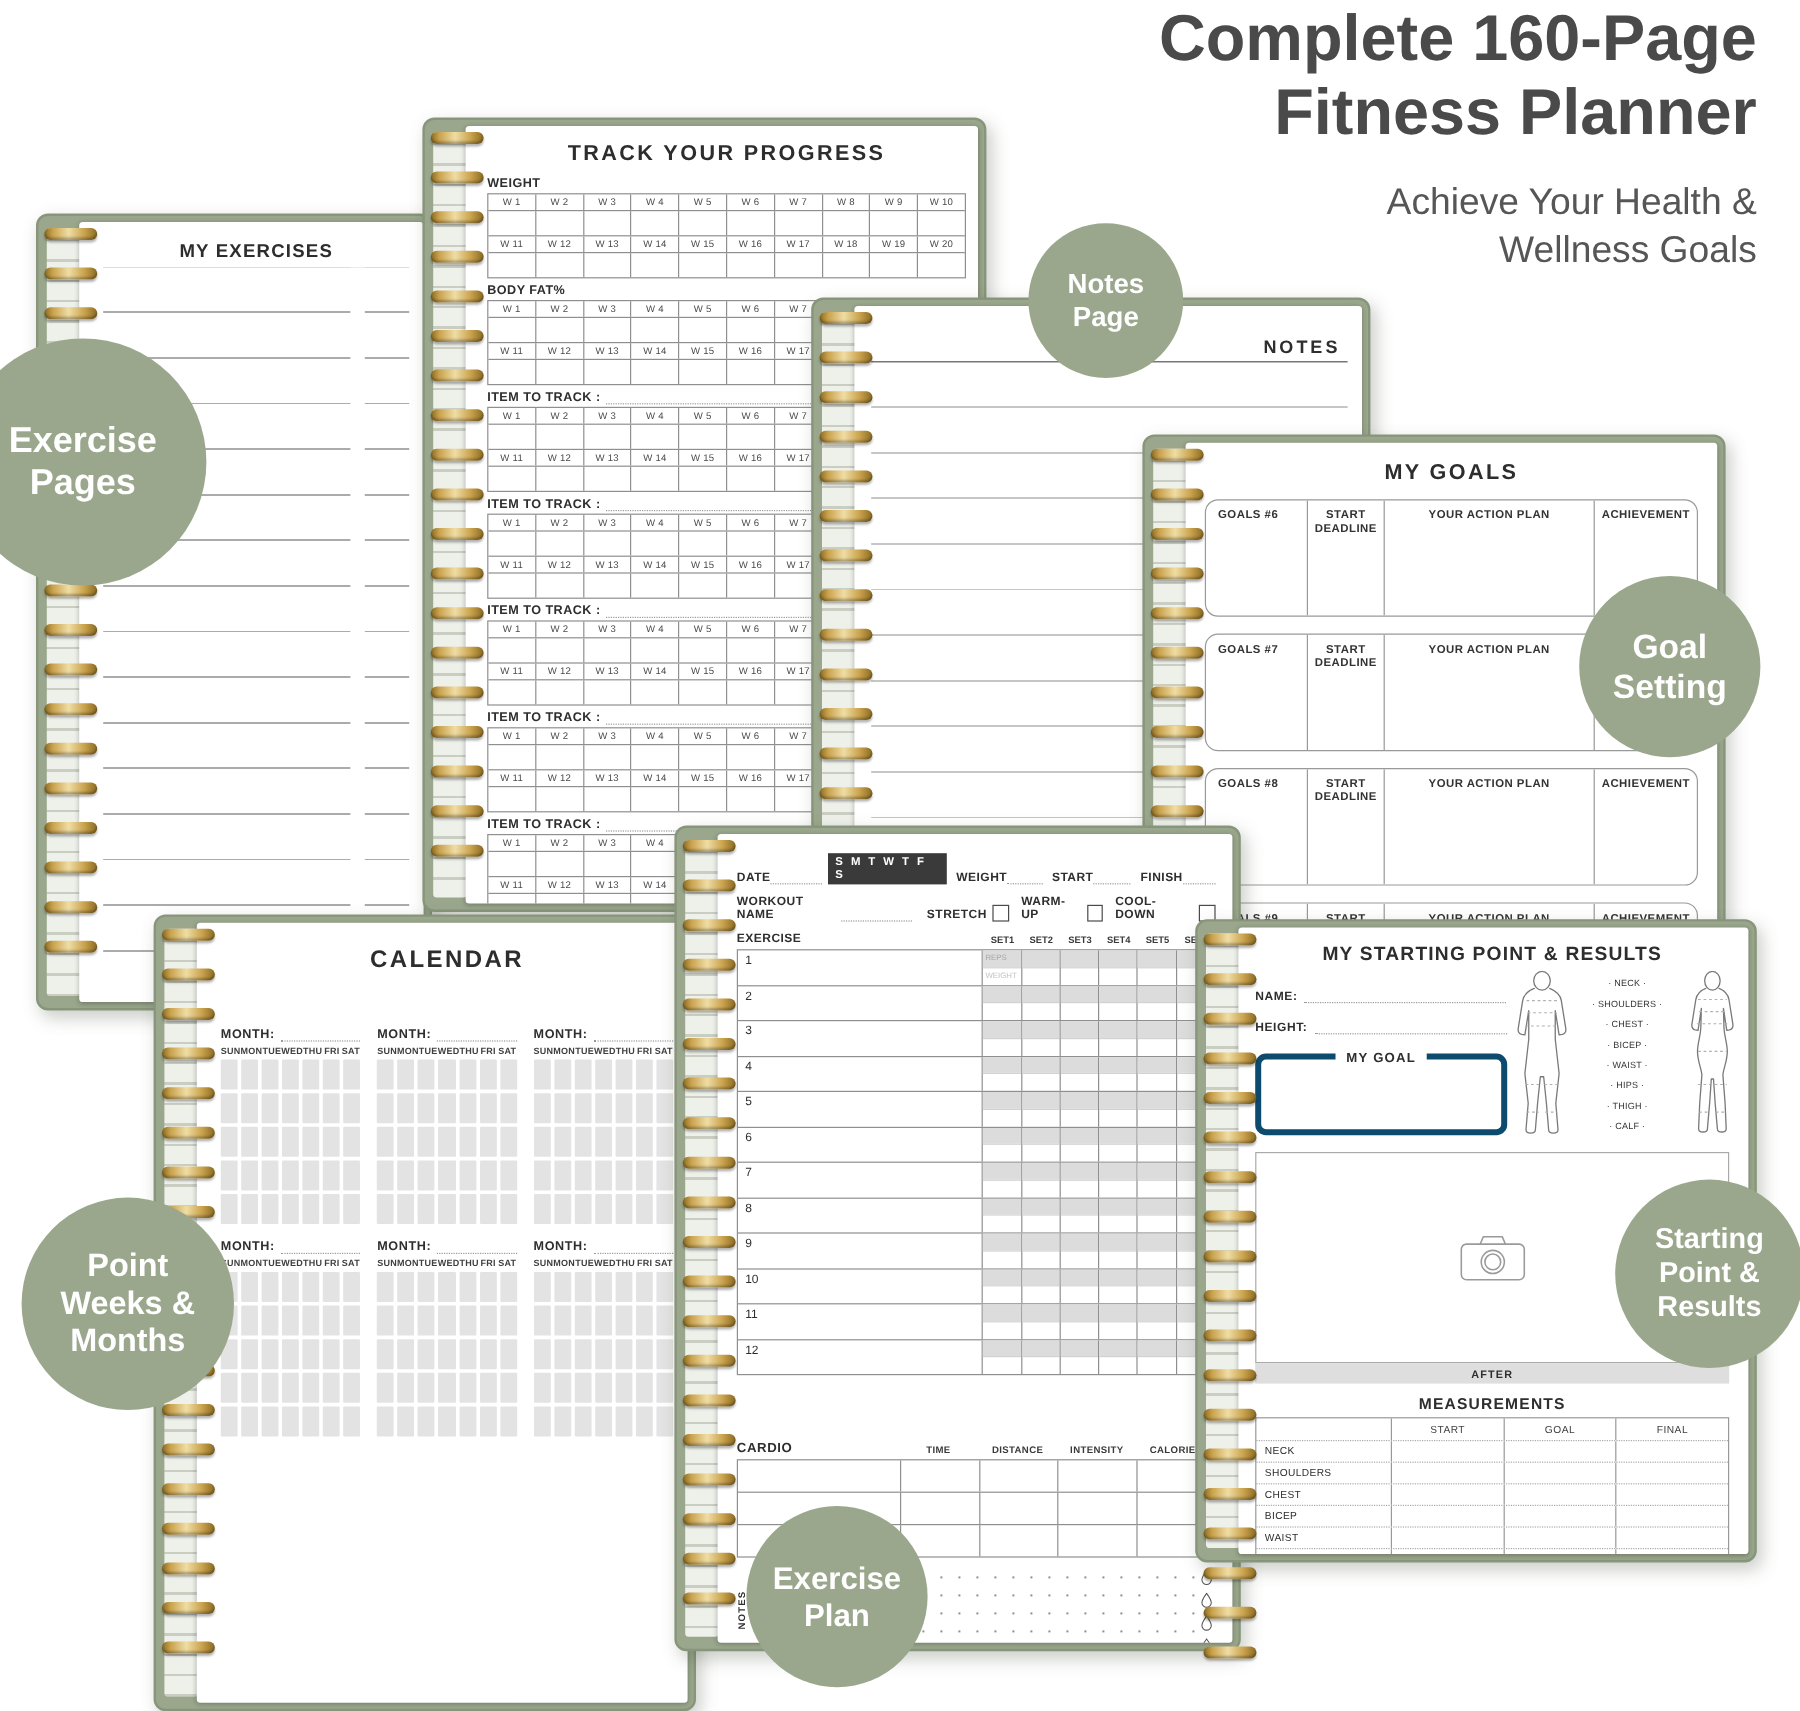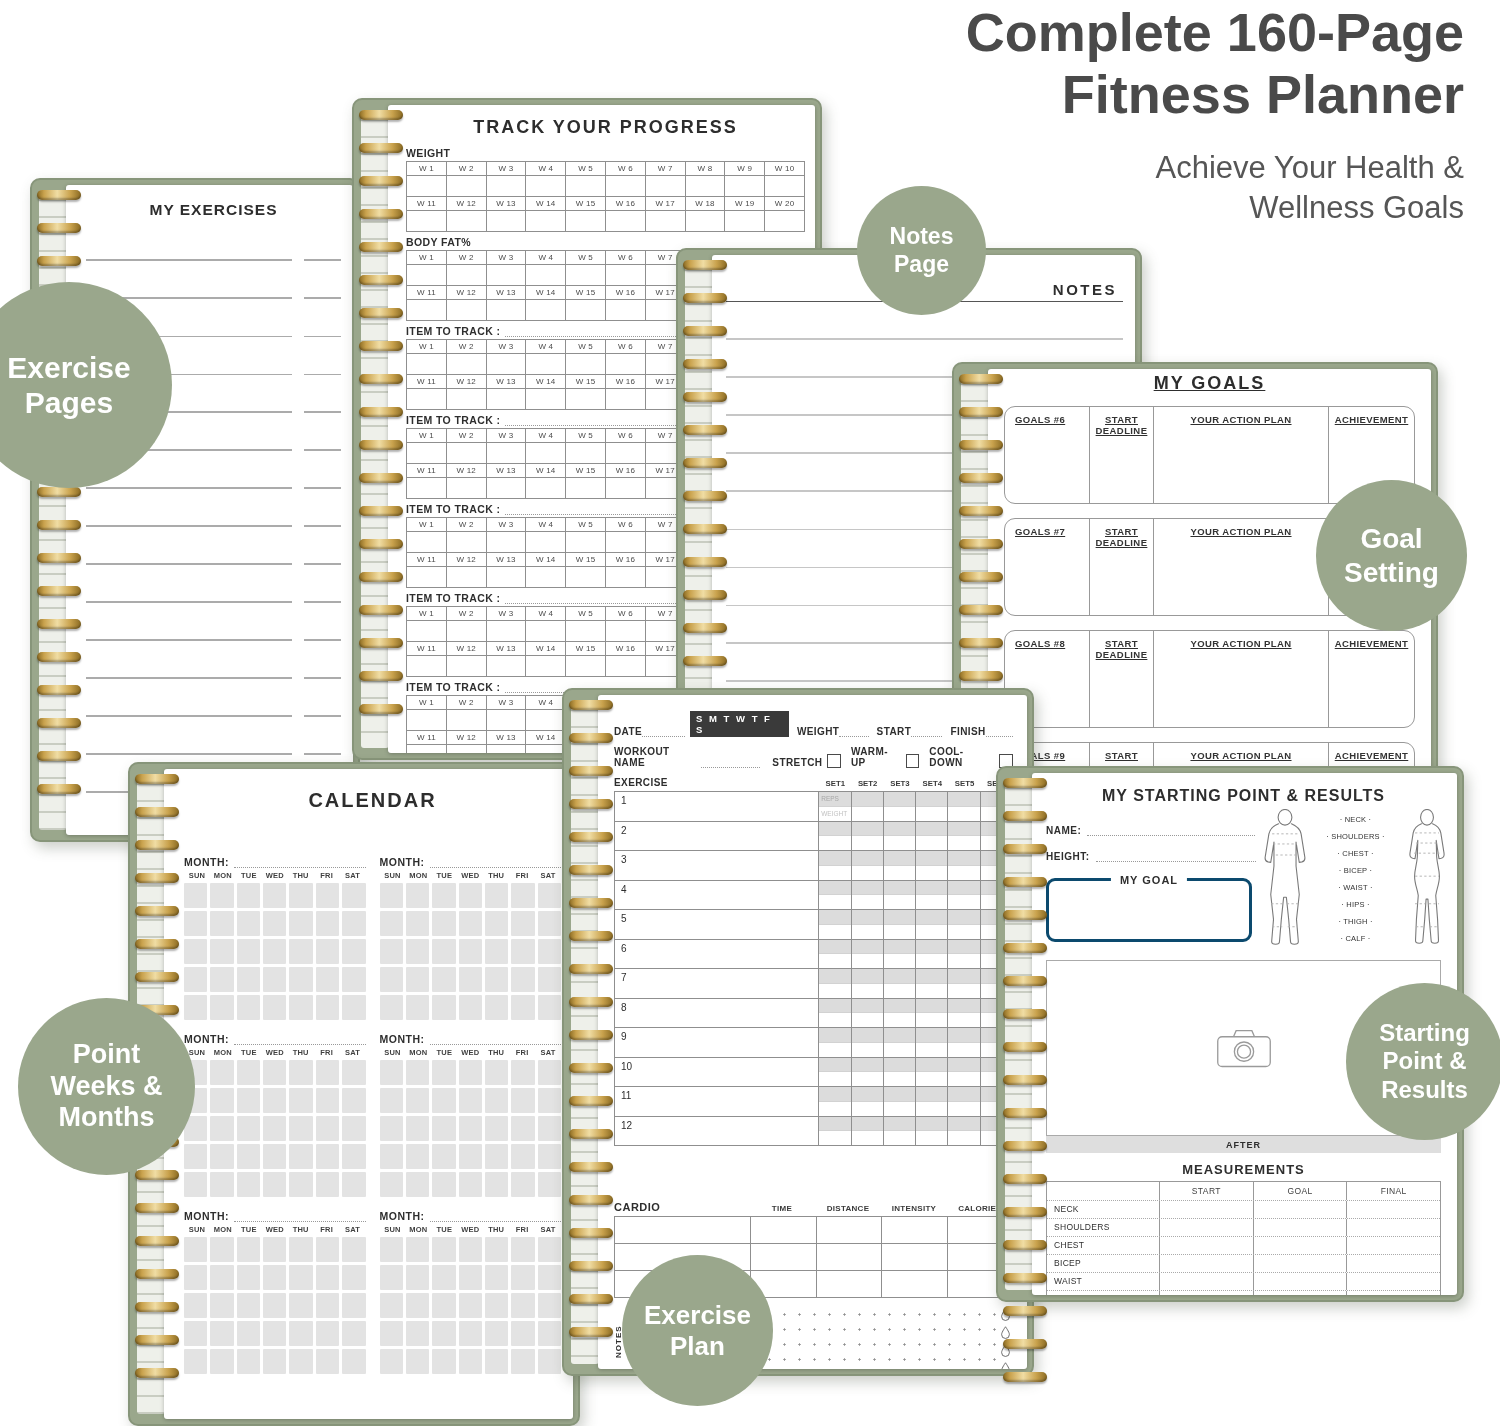--- a/index.html
+++ b/index.html
@@ -54,36 +54,36 @@
   .wk-blank{height:20px;}
 
   
   .notes-content{padding:26px 12px 6px 14px;}
   .notes-title{font-size:15px;letter-spacing:2.5px;text-align:right;padding-right:6px;margin-bottom:3px;font-weight:bold;}
   .notes-solid{border-bottom:1.5px solid #555;}
   .notes-lines{height:calc(100% - 50px);
                background:repeating-linear-gradient(180deg,transparent 0 36.5px,#c6c6c6 36.5px 38px);}
 
   
-  .goals-content{padding:4px 16px 6px 16px;overflow:hidden;text-decoration:underline;}
+  .goals-content{padding:14px 16px 6px 16px;overflow:hidden;}
   .goals-title{font-size:18px;letter-spacing:2px;margin-bottom:12px;}
   .goal-block{height:96px;border:1px solid #999;border-radius:11px;display:flex;margin-bottom:14px;
               overflow:hidden;background:#fff;}
   .gb-col{box-sizing:border-box;padding-top:7px;font-size:9.5px;letter-spacing:.4px;color:#333;font-weight:bold;}
   .gb-col + .gb-col{border-left:1px solid #999;}
   .gb-name{flex:0 0 84px;padding-left:10px;}
   .gb-time{flex:0 0 64px;display:flex;flex-direction:column;align-items:center;}
   .gb-deadline{}
   .gb-plan{flex:1;text-align:center;}
   .gb-ach{flex:0 0 86px;text-align:center;}
 
   
   .cal-content{padding:20px 12px 0 20px;overflow:hidden;}
   .cal-title{font-size:20px;letter-spacing:2px;margin-bottom:10px;}
-  #cal-months{display:grid;grid-template-columns:1fr 1fr;column-gap:14px;row-gap:13px;margin-top:44px;}
+  #cal-months{display:grid;grid-template-columns:1fr 1fr 1fr;column-gap:14px;row-gap:13px;margin-top:44px;}
   .cal-month-label{display:flex;align-items:flex-end;font-weight:bold;font-size:10.5px;letter-spacing:.5px;}
   .cal-month-line{flex:1;border-bottom:1px dotted #999;height:8px;margin-left:5px;}
   .cal-days{display:grid;grid-template-columns:repeat(7,1fr);font-size:7.5px;font-weight:bold;
             color:#3f3f3f;text-align:center;margin:3px 0;letter-spacing:.2px;}
   .cal-grid{display:grid;grid-template-columns:repeat(7,1fr);gap:3px;}
   .cal-sq{height:25px;background:#e3e3e3;border-radius:1px;}
 
   
   .log-content{padding:16px 14px 6px 16px;}
   .log-row1,.log-row2{display:flex;align-items:flex-end;font-size:10px;font-weight:bold;
@@ -117,21 +117,21 @@
             background-size:15px 15px;}
   #drops{width:16px;display:flex;flex-direction:column;justify-content:space-between;align-items:center;padding:1px 0;}
   .log-bottom{display:flex;align-items:flex-end;font-size:10px;font-weight:bold;letter-spacing:.4px;margin-top:8px;}
 
   
   .sp-content{padding:14px 16px 6px 14px;overflow:hidden;}
   .sp-title{font-size:16px;letter-spacing:1px;margin-bottom:4px;}
   .sp-top{display:flex;height:142px;}
   .sp-left{flex:1;padding-top:16px;}
   .sp-field{display:flex;align-items:flex-end;font-size:10px;font-weight:bold;letter-spacing:.5px;margin-bottom:15px;}
-  .goal-box{margin-top:16px;width:200px;height:58px;border:3px solid #0c4a6e;border-radius:9px;position:relative;}
+  .goal-box{margin-top:16px;width:200px;height:58px;border:5px solid #0c4a6e;border-radius:9px;position:relative;}
   .goal-box-label{position:absolute;top:-7px;left:50%;transform:translateX(-50%);background:#fff;
                   padding:0 9px;font-size:11px;font-weight:bold;letter-spacing:1px;white-space:nowrap;}
   .sp-diagram{flex:0 0 200px;display:flex;height:138px;}
   #body-labels{flex:1;display:flex;flex-direction:column;justify-content:space-between;
                padding:6px 0 4px;font-size:7.5px;color:#333;text-align:center;letter-spacing:.2px;}
   .body-label::before{content:"· ";}
   .body-label::after{content:" ·";}
   .sp-photos{display:flex;gap:9px;margin-top:9px;}
   .photo-col{flex:1;display:flex;flex-direction:column;}
   .photo-box{height:176px;border:1px solid #aaa;display:flex;align-items:center;justify-content:center;box-sizing:border-box;}

